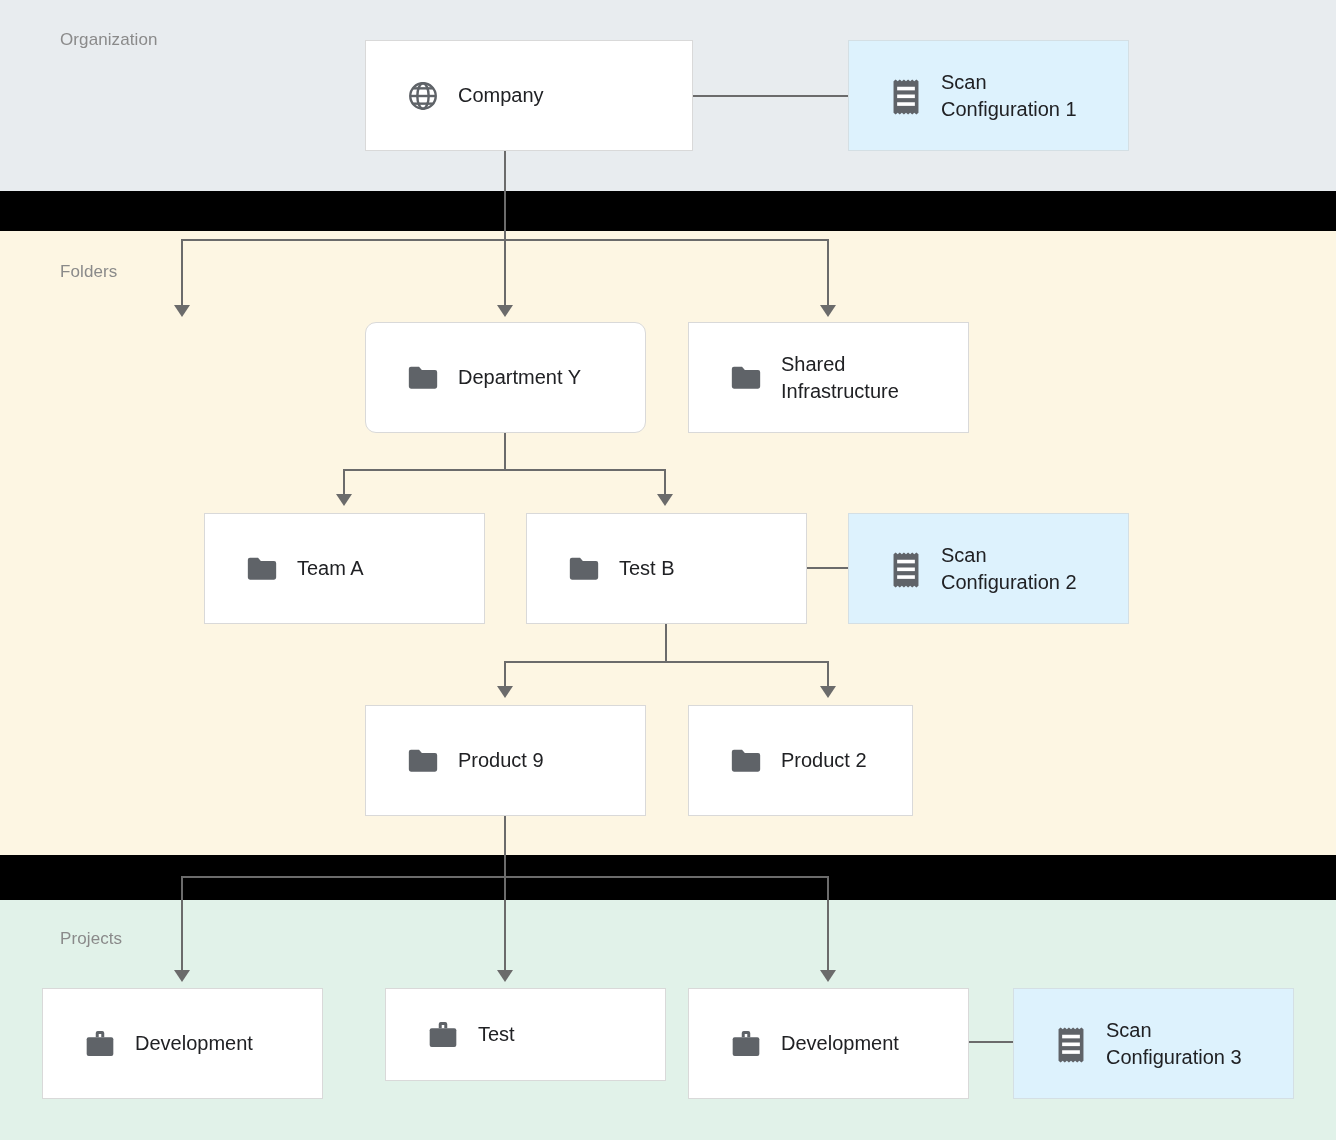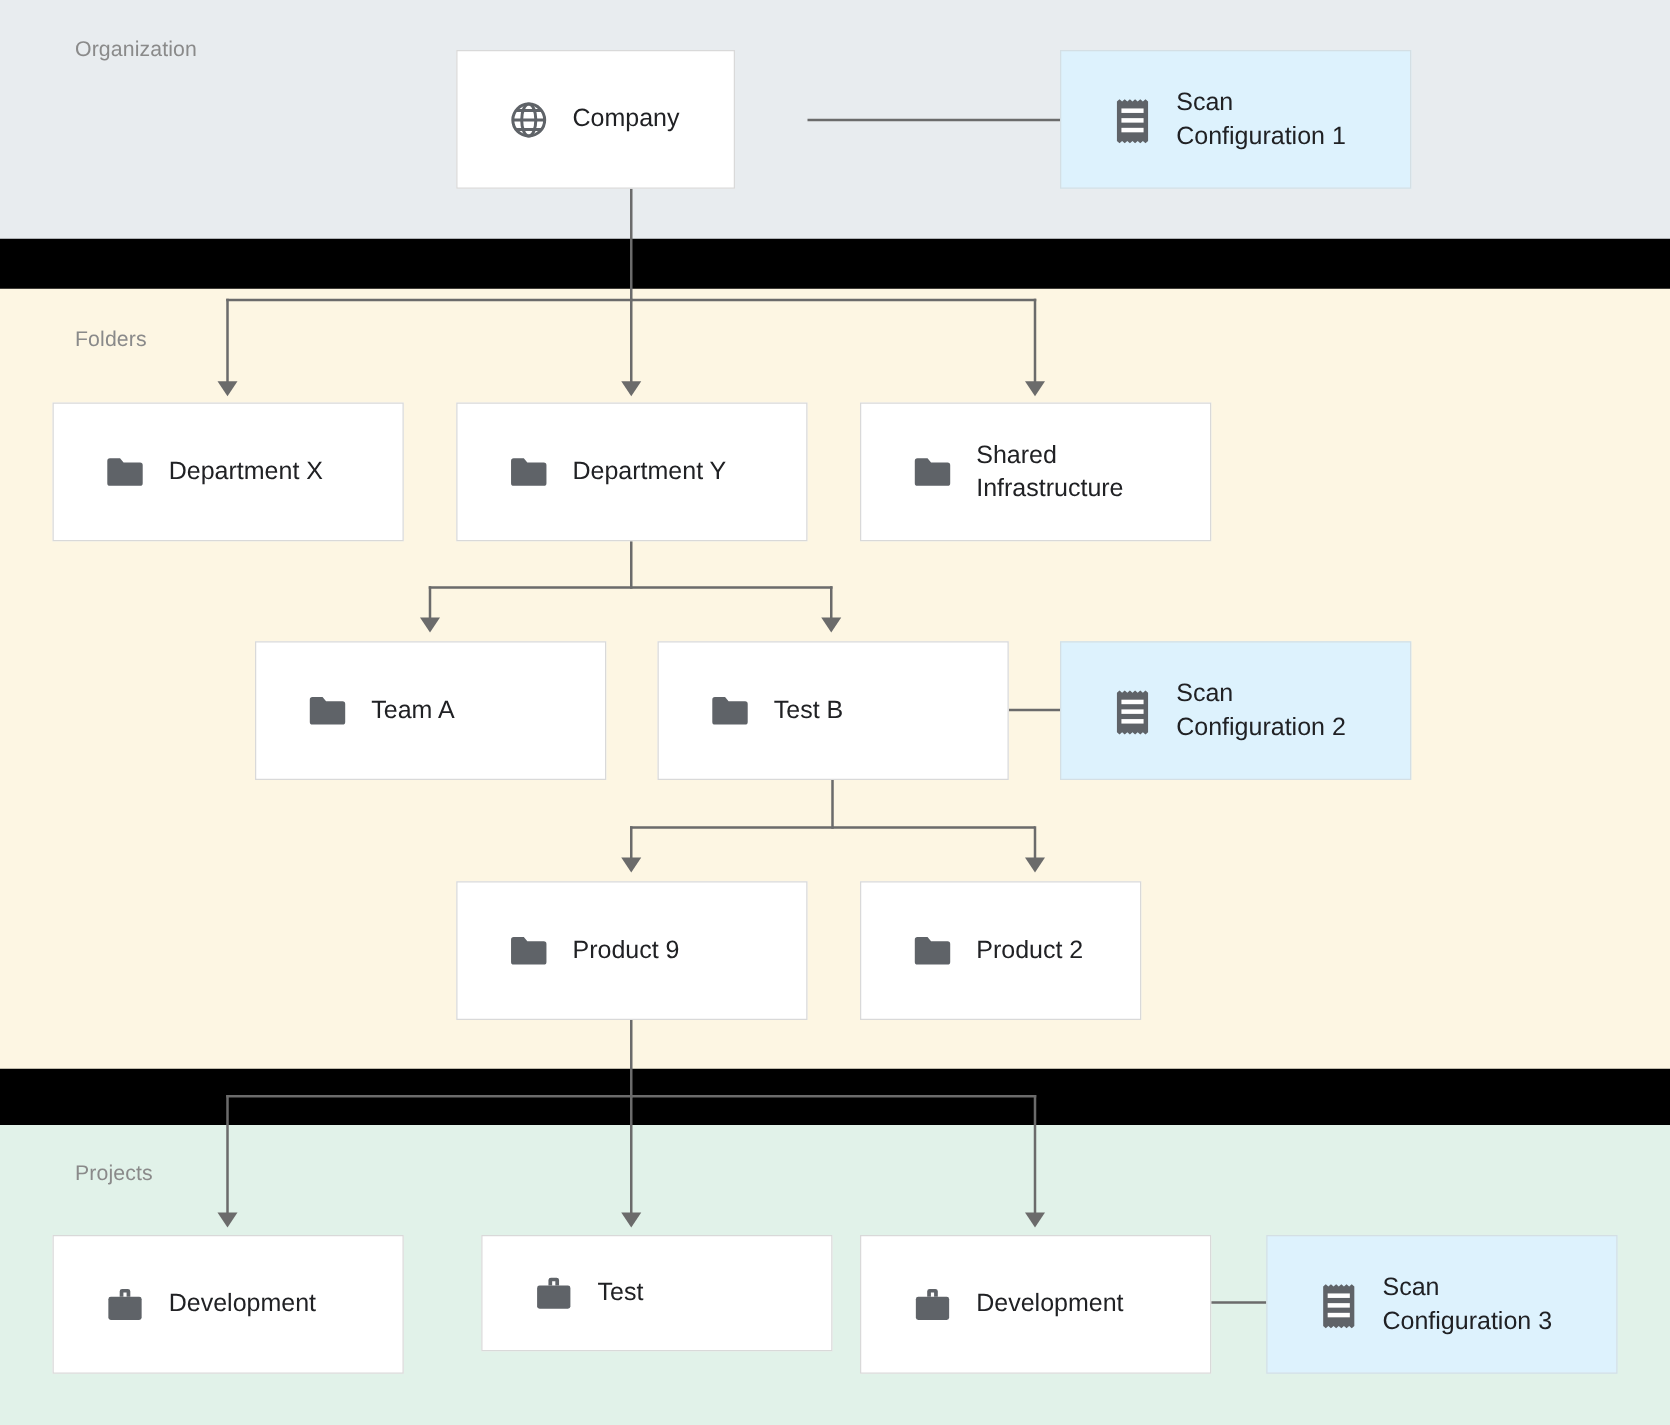--- a/index.html
+++ b/index.html
@@ -145,21 +145,21 @@
   <div class="conn conn-h" style="left:181px; top:876px; width:648px;"></div>
   <div class="conn conn-v" style="left:181px; top:876px; height:100px;"></div>
   <div class="arrow" style="left:174px; top:970px;"></div>
   <div class="conn conn-v" style="left:504px; top:876px; height:100px;"></div>
   <div class="arrow" style="left:497px; top:970px;"></div>
   <div class="conn conn-v" style="left:827px; top:876px; height:100px;"></div>
   <div class="arrow" style="left:820px; top:970px;"></div>
 
   <div class="conn conn-h" style="left:968px; top:1041px; width:46px;"></div>
 
-  <div class="node" style="left:365px; top:40px; width:223px; height:111px;">
+  <div class="node" style="left:365px; top:40px; width:328px; height:111px;">
     <div class="node-inner">
       <span class="icon">
         <svg viewBox="0 0 24 24" width="34" height="34" fill="none" stroke="#5f6368" stroke-width="1.7">
           <circle cx="12" cy="12" r="9"></circle>
           <ellipse cx="12" cy="12" rx="4" ry="9"></ellipse>
           <line x1="3" y1="12" x2="21" y2="12"></line>
           <line x1="4.7" y1="6.6" x2="19.3" y2="6.6"></line>
           <line x1="4.7" y1="17.4" x2="19.3" y2="17.4"></line>
         </svg>
       </span>
@@ -175,32 +175,22 @@
           <rect x="5.6" y="5.6" width="12.8" height="2.6" fill="#ffffff"></rect>
           <rect x="5.6" y="11.2" width="12.8" height="2.6" fill="#ffffff"></rect>
           <rect x="5.6" y="16.8" width="12.8" height="2.6" fill="#ffffff"></rect>
         </svg>
       </span>
       <span class="node-label">Scan
 Configuration 1</span>
     </div>
   </div>
 
-  <div class="node" style="left:42px; top:322px; width:281px; height:111px;">
-    <div class="node-inner">
-      <span class="icon">
-        <svg viewBox="0 0 24 24" width="34" height="34">
-          <path d="M2 5.5 A1.5 1.5 0 0 1 3.5 4 H9.2 L11.2 6.4 H20.5 A1.5 1.5 0 0 1 22 7.9 V18 A1.5 1.5 0 0 1 20.5 19.5 H3.5 A1.5 1.5 0 0 1 2 18 Z" fill="#5f6368"></path>
-        </svg>
-      </span>
-      <span class="node-label">Department X</span>
-    </div>
-  </div>
-
-  <div class="node" style="left:365px; top:322px; width:281px; height:111px;">
+
+  <div class="node" style="left:365px; top:322px; width:281px; height:111px;border-radius:11px;">
     <div class="node-inner">
       <span class="icon">
         <svg viewBox="0 0 24 24" width="34" height="34">
           <path d="M2 5.5 A1.5 1.5 0 0 1 3.5 4 H9.2 L11.2 6.4 H20.5 A1.5 1.5 0 0 1 22 7.9 V18 A1.5 1.5 0 0 1 20.5 19.5 H3.5 A1.5 1.5 0 0 1 2 18 Z" fill="#5f6368"></path>
         </svg>
       </span>
       <span class="node-label">Department Y</span>
     </div>
   </div>
 

